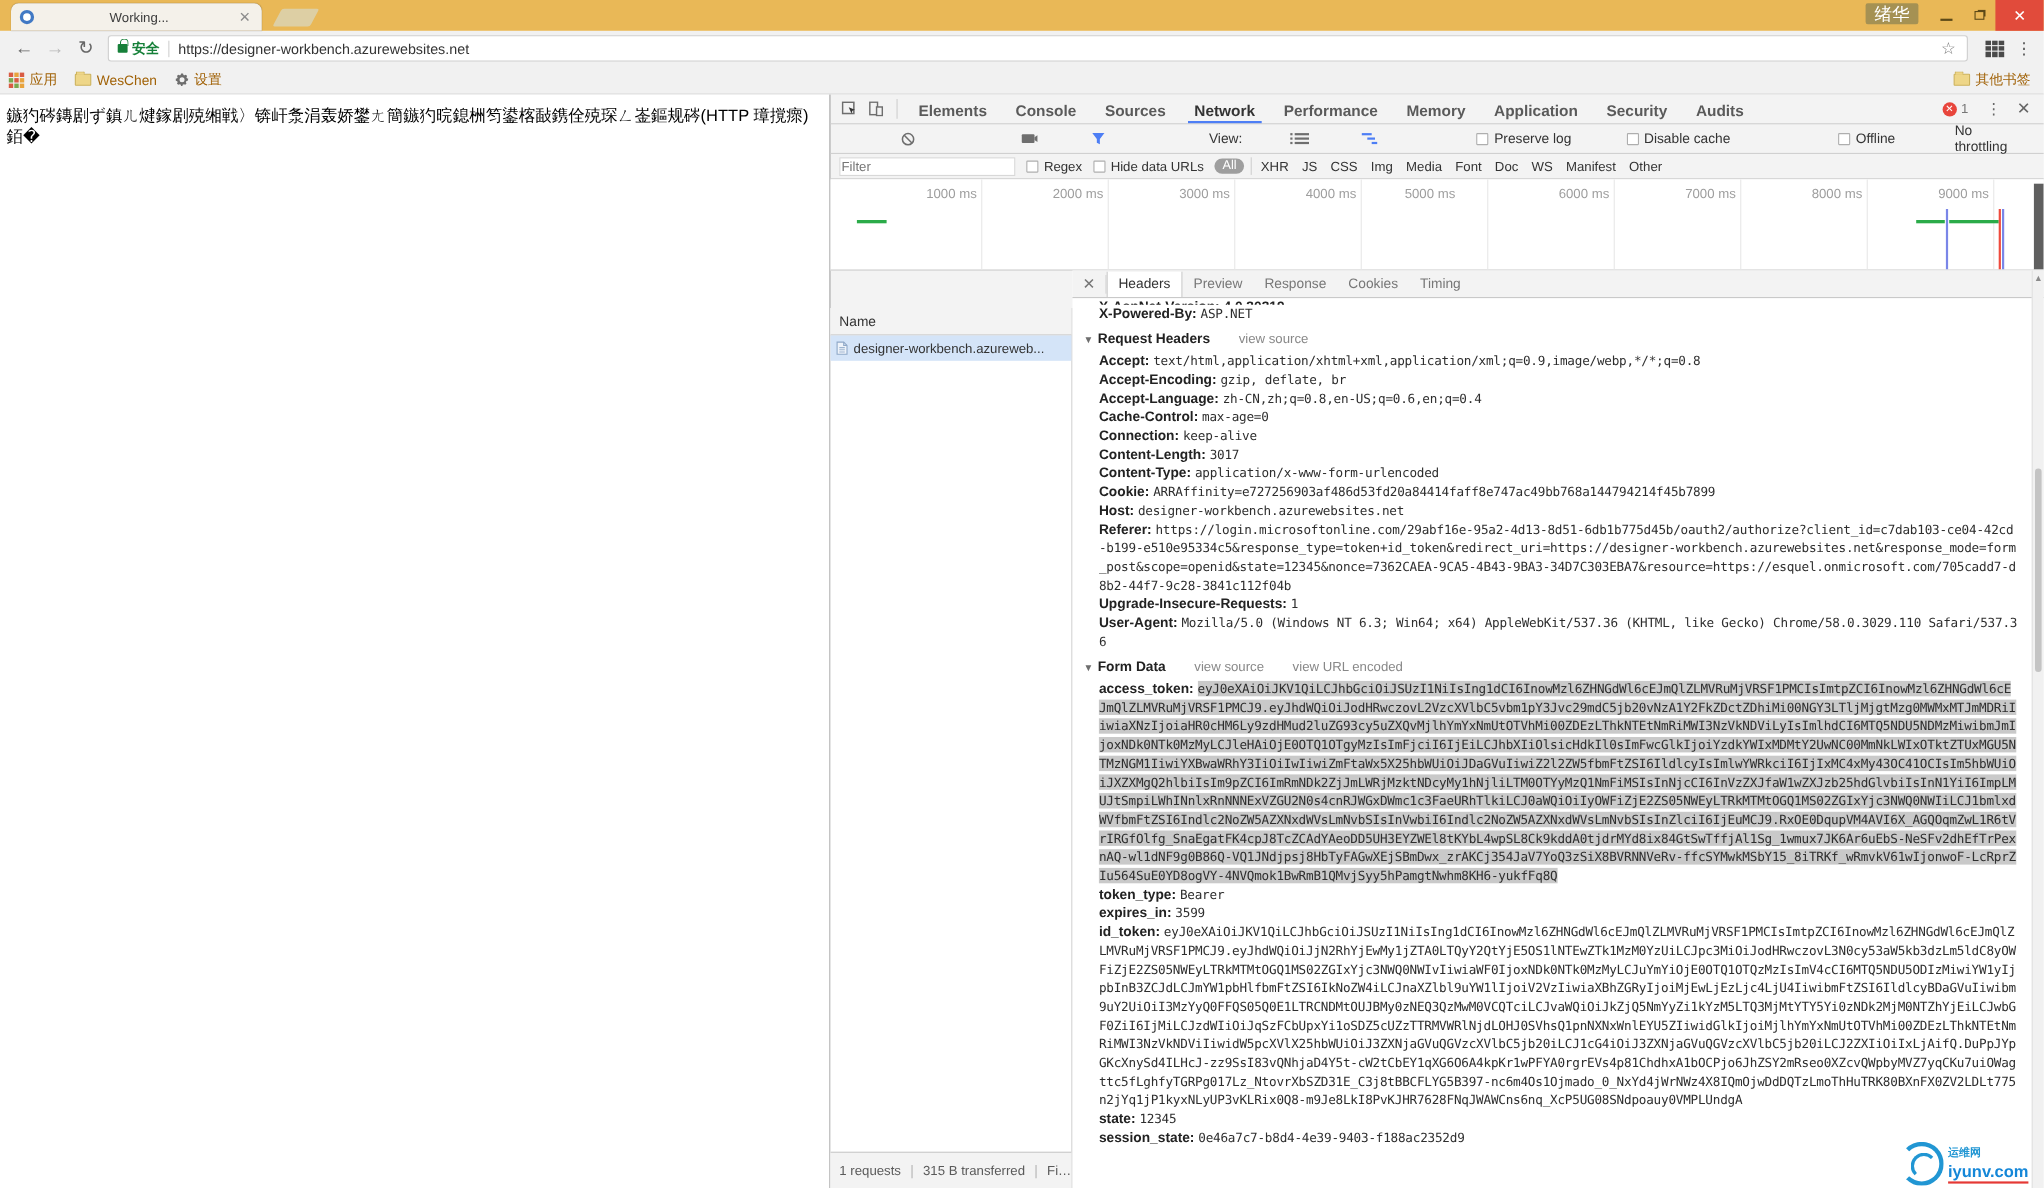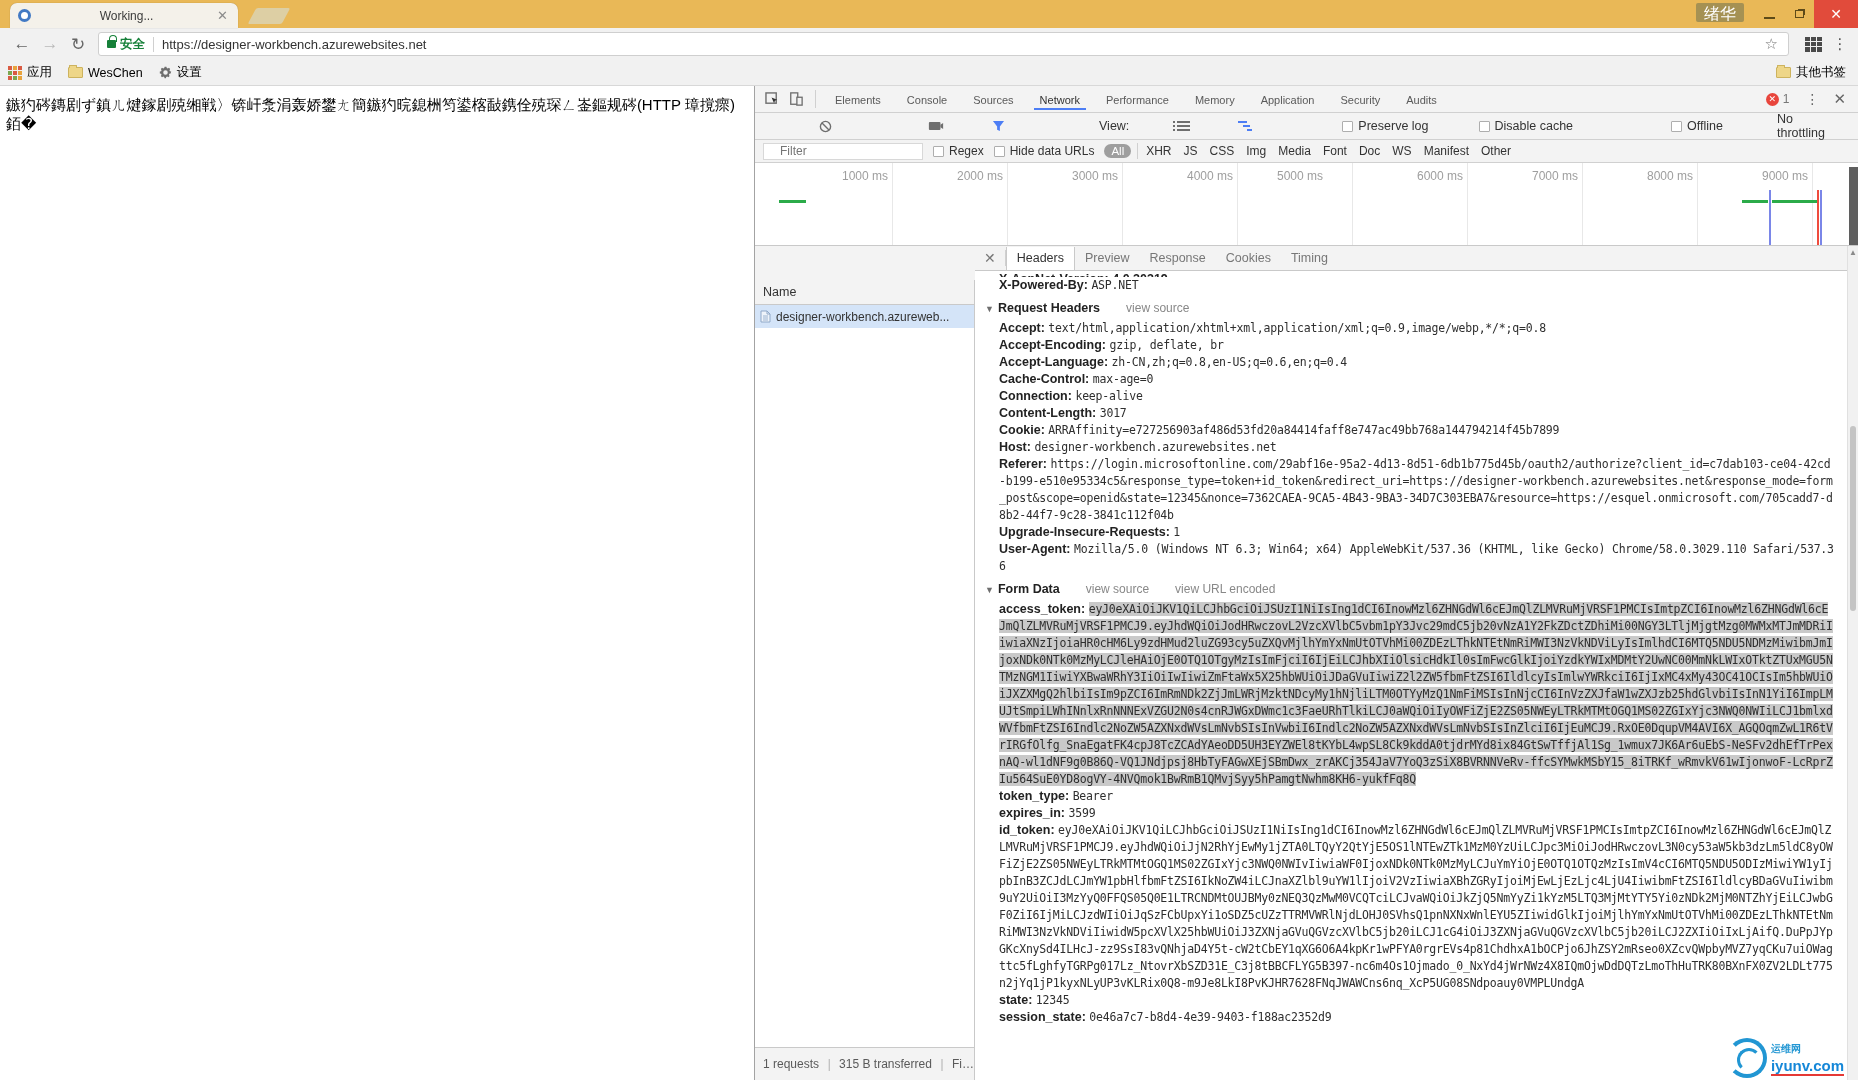--- a/index.html
+++ b/index.html
@@ -30,21 +30,21 @@
   .lock { width:9px; height:8px; background:#168039; border-radius:1px; position:relative; margin-right:4px; }
   .lock:before { content:""; position:absolute; top:-5px; left:1.5px; width:6px; height:6px; border:1.5px solid #168039; border-bottom:none; border-radius:4px 4px 0 0; }
   .omni-sep { width:1px; height:15px; background:#d0d0d0; margin:0 8px; }
   .url { color:#333; font-size:13px; flex:1; white-space:nowrap; overflow:hidden; }
   .star { color:#777; font-size:15px; padding:0 2px; }
   .ext-icon { width:17px; height:15px; display:grid; grid-template-columns:repeat(3,1fr); grid-template-rows:repeat(3,1fr); gap:1px; margin:0 8px; }
   .ext-icon i { background:#4a4a4a; }
   .menu-dots { color:#555; font-size:15px; width:20px; text-align:center; letter-spacing:0; }
 
   
-  .bookmarks { height:26px; background:#f1f1f1; border-bottom:1px solid #d8d8d8; display:flex; align-items:center; padding:0 8px; font-size:12.5px; color:#000000; flex:0 0 auto; }
+  .bookmarks { height:26px; background:#f1f1f1; border-bottom:1px solid #d8d8d8; display:flex; align-items:center; padding:0 8px; font-size:12.5px; color:#a16207; flex:0 0 auto; }
   .bm { display:flex; align-items:center; margin-right:16px; }
   .bm-label { margin-left:5px; }
   .apps-grid { width:14px; height:14px; display:grid; grid-template-columns:repeat(3,1fr); grid-template-rows:repeat(3,1fr); gap:1px; }
   .apps-grid i:nth-child(1){background:#d95b43}.apps-grid i:nth-child(2){background:#e8a33d}
   .apps-grid i:nth-child(3){background:#d95b43}.apps-grid i:nth-child(4){background:#7aa84f}
   .apps-grid i:nth-child(5){background:#d95b43}.apps-grid i:nth-child(6){background:#e8a33d}
   .apps-grid i:nth-child(7){background:#d95b43}.apps-grid i:nth-child(8){background:#7aa84f}
   .apps-grid i:nth-child(9){background:#e8a33d}
   .folder { width:15px; height:11px; background:#eed688; border:1px solid #cdb35e; border-radius:1px; position:relative; }
   .folder:before { content:""; position:absolute; top:-3px; left:0; width:6px; height:2px; background:#eed688; border:1px solid #cdb35e; border-bottom:none; border-radius:1px 1px 0 0; }
@@ -53,21 +53,21 @@
 
   
   .main { flex:1; display:flex; min-height:0; }
   .page { width:754px; background:#fff; padding:10px 6px; font-size:15px; color:#000; flex:0 0 auto; }
 
   
   .devtools { flex:1; border-left:1px solid #a3a3a3; display:flex; flex-direction:column; background:#f3f3f3; min-width:0; }
   .dt-tabbar { height:27px; border-bottom:1px solid #d0d0d0; display:flex; align-items:center; padding:0 6px; flex:0 0 auto; }
   .dt-ico { width:22px; height:20px; display:flex; align-items:center; justify-content:center; margin-right:2px; }
   .vsep { width:1px; height:18px; background:#d0d0d0; margin:0 6px; }
-  .dt-tab { padding:5px 6px 4px; margin:0 7px; color:#5a5a5a; font-size:11px; white-space:nowrap; }
+  .dt-tab { padding:5px 6px 4px; margin:0 7px; color:#5a5a5a; font-size:14px; white-space:nowrap;font-weight:bold; }
   .dt-tab.active { color:#333; border-bottom:2px solid #4d7ef5; padding-bottom:2px; }
   .dt-tabbar-right { margin-left:auto; display:flex; align-items:center; }
   .err-badge { width:13px; height:13px; border-radius:50%; background:#e8453c; color:#fff; font-size:9px; display:flex; align-items:center; justify-content:center; font-weight:bold; }
   .err-count { color:#777; font-size:12px; margin:0 8px 0 4px; }
   .dots-v { color:#666; font-size:14px; margin:0 8px; }
   .dt-close { color:#666; font-size:15px; margin:0 6px; }
 
   .dt-toolbar { height:27px; border-bottom:1px solid #d0d0d0; display:flex; align-items:center; padding:0 8px; flex:0 0 auto; color:#333;gap:36px; }
   .rec-dot { width:11px; height:11px; border-radius:50%; background:#ee4137; margin:0 7px; }
   .tool-ico { margin:0 6px; display:flex; align-items:center; }
@@ -76,21 +76,21 @@
   .view-label { color:#333; margin:0 6px 0 4px; font-size:12.5px; }
   .throttle { font-size:12.5px; margin-left:4px; }
   .caret { color:#666; font-size:9px; margin-left:52px; }
   .bars3 { display:inline-block; }
   .bars3 i { display:block; width:13px; height:2px; background:#6e6e6e; margin:2px 0; position:relative; }
   .bars3 i:before { content:""; position:absolute; left:-4px; top:0; width:2px; height:2px; background:#6e6e6e; }
   .wf i { display:block; height:2px; background:#4d7ef5; margin:2px 0; }
   .wf i:nth-child(1){width:9px; margin-left:0;} .wf i:nth-child(2){width:7px; margin-left:5px;} .wf i:nth-child(3){width:5px; margin-left:9px;}
 
   .dt-filter { height:23px; border-bottom:1px solid #d0d0d0; display:flex; align-items:center; padding:0 8px; flex:0 0 auto; }
-  .filter-input { width:160px; height:17px; border:1px solid #d8d8d8; background:#fff; font-size:12px; color:#333; padding:0 16px; font-family:inherit; }
+  .filter-input { width:160px; height:17px; border:1px solid #d8d8d8; background:#fff; font-size:12px; color:#333; padding:0 1px; font-family:inherit; }
   .chk-label { font-size:12px; color:#333; margin-left:10px; white-space:nowrap; display:flex; align-items:center; }
   .pill { background:#9e9e9e; color:#fff; border-radius:8px; padding:1px 7px; font-size:11.5px; margin:0 4px 0 10px; }
   .chip { color:#333; font-size:12px; margin:0 6px; white-space:nowrap; }
   .chip-sep { width:1px; height:16px; background:#d0d0d0; margin:0 2px; }
 
   .dt-overview { height:83px; background:#fff; border-bottom:1px solid #c9c9c9; position:relative; flex:0 0 auto; overflow:hidden; }
   .ov-grid { position:absolute; top:0; bottom:0; width:1px; background:#e8e8e8; }
   .ov-tick { position:absolute; top:6px; width:80px; text-align:right; color:#9e9e9e; font-size:12px; }
   .ov-green { position:absolute; height:3px; background:#2bab49; }
   .ov-vline-blue { position:absolute; width:2px; background:#7a86e8; }
@@ -408,20 +408,21 @@
               <span class="section-title">Request Headers</span>
               <span class="src-link">view source</span>
             </div>
 
             <div class="hline"><span class="hname">Accept:</span> <span class="hval">text/html,application/xhtml+xml,application/xml;q=0.9,image/webp,*/*;q=0.8</span></div>
             <div class="hline"><span class="hname">Accept-Encoding:</span> <span class="hval">gzip, deflate, br</span></div>
             <div class="hline"><span class="hname">Accept-Language:</span> <span class="hval">zh-CN,zh;q=0.8,en-US;q=0.6,en;q=0.4</span></div>
             <div class="hline"><span class="hname">Cache-Control:</span> <span class="hval">max-age=0</span></div>
             <div class="hline"><span class="hname">Connection:</span> <span class="hval">keep-alive</span></div>
             <div class="hline"><span class="hname">Content-Length:</span> <span class="hval">3017</span></div>
+            <div class="hline"><span class="hname">Content-Type:</span> <span class="hval">application/x-www-form-urlencoded</span></div>
             <div class="hline"><span class="hname">Cookie:</span> <span class="hval">ARRAffinity=e727256903af486d53fd20a84414faff8e747ac49bb768a144794214f45b7899</span></div>
             <div class="hline"><span class="hname">Host:</span> <span class="hval">designer-workbench.azurewebsites.net</span></div>
             <div class="hline"><span class="hname">Referer:</span> <span class="hval">https://login.microsoftonline.com/29abf16e-95a2-4d13-8d51-6db1b775d45b/oauth2/authorize?client_id=c7dab103-ce04-42cd-b199-e510e95334c5&amp;response_type=token+id_token&amp;redirect_uri=https://designer-workbench.azurewebsites.net&amp;response_mode=form_post&amp;scope=openid&amp;state=12345&amp;nonce=7362CAEA-9CA5-4B43-9BA3-34D7C303EBA7&amp;resource=https://esquel.onmicrosoft.com/705cadd7-d8b2-44f7-9c28-3841c112f04b</span></div>
             <div class="hline"><span class="hname">Upgrade-Insecure-Requests:</span> <span class="hval">1</span></div>
             <div class="hline"><span class="hname">User-Agent:</span> <span class="hval">Mozilla/5.0 (Windows NT 6.3; Win64; x64) AppleWebKit/537.36 (KHTML, like Gecko) Chrome/58.0.3029.110 Safari/537.36</span></div>
 
             <div class="section-head">
               <span class="tri">▼</span>
               <span class="section-title">Form Data</span>
               <span class="src-link">view source</span>

